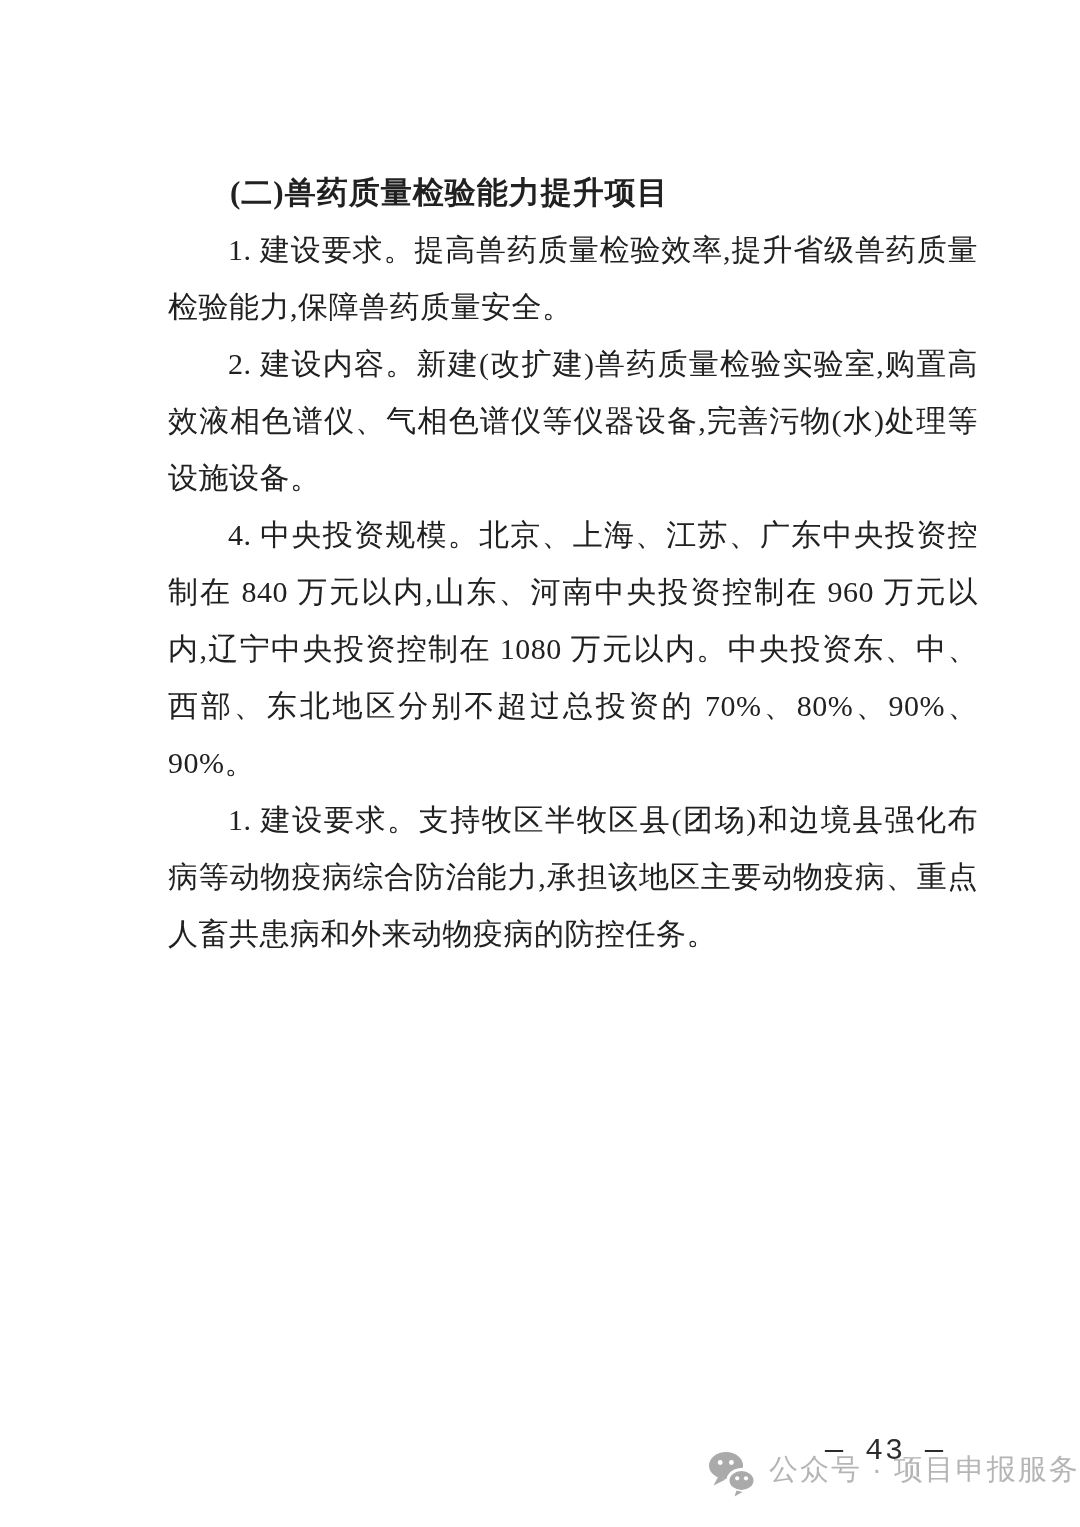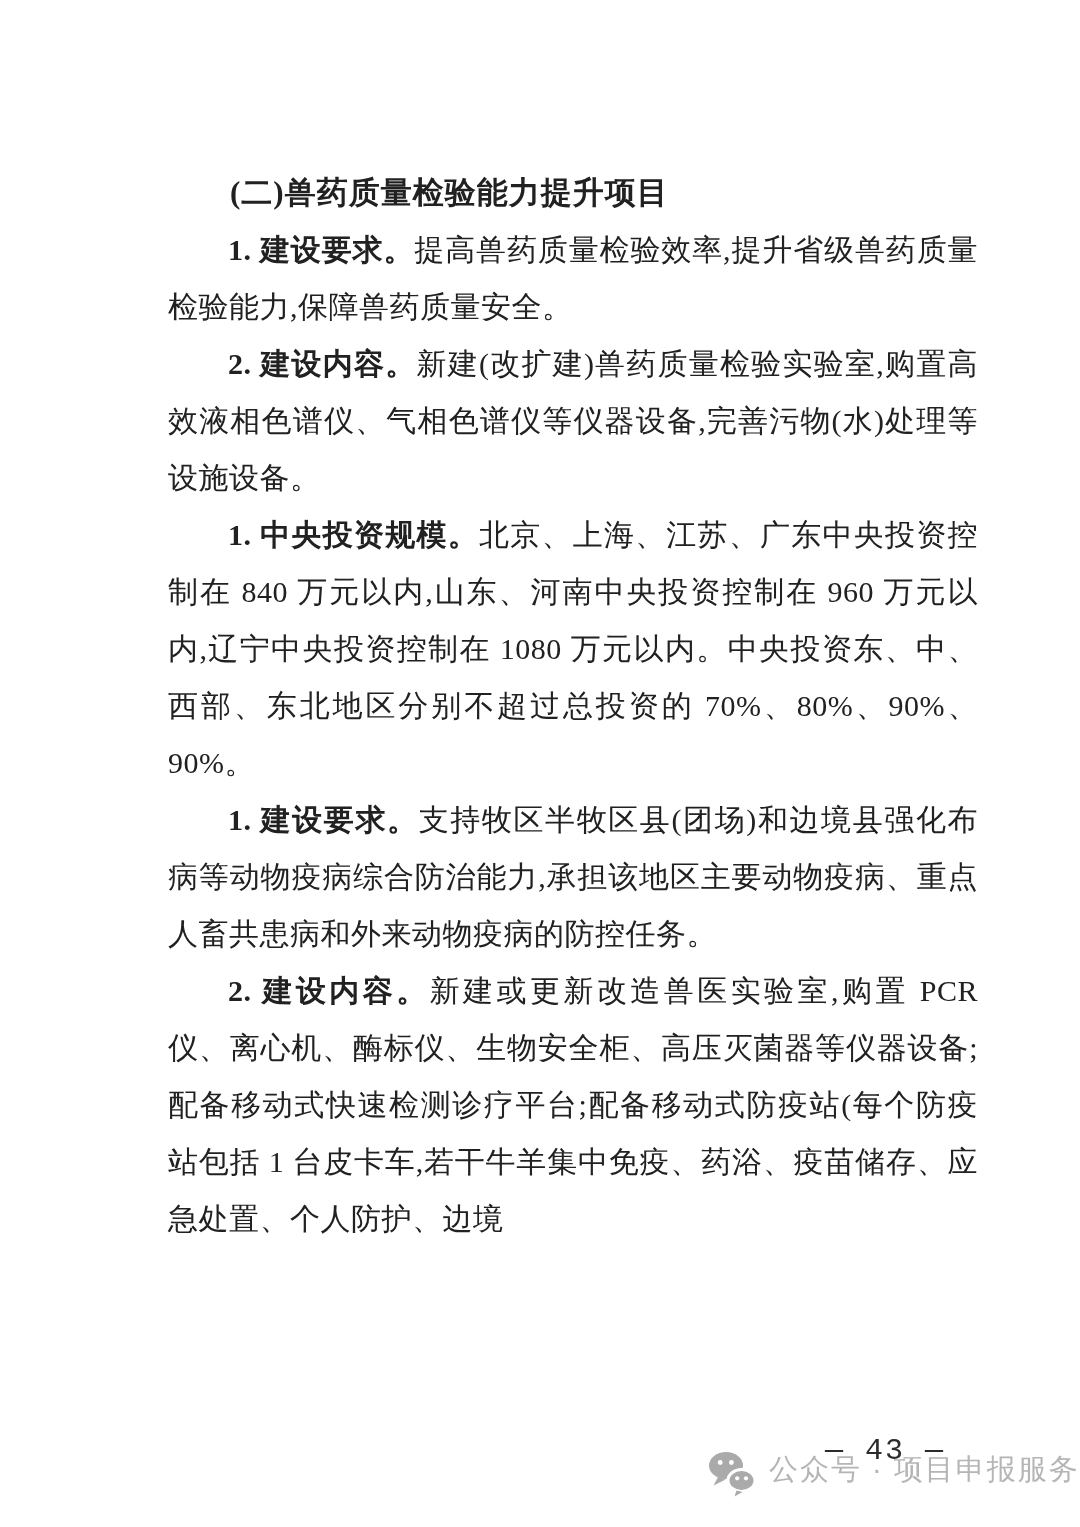--- a/index.html
+++ b/index.html
@@ -31,21 +31,21 @@
     font-weight: bold;
     line-height: 57px;
     text-indent: 2em;
     letter-spacing: 1px;
   }
   .doc-body p {
     text-indent: 2em;
     letter-spacing: 0.5px;
   }
   .para-label {
-    font-weight: bold;
+    font-weight: normal;
   }
   .page-number {
     position: absolute;
     top: 1434px;
     right: 163px;
     font-size: 30px;
     letter-spacing: 2px;
     color: #2c2c2c;
     font-family: Liberation Mono, monospace;
   }
@@ -74,26 +74,25 @@
 
   <div class="doc-body">
 
     <h2>(二)兽药质量检验能力提升项目</h2>
 
     <p><span class="para-label">1. 建设要求。</span><span>提高兽药质量检验效率,提升省级兽药质量检验能力,保障兽药质量安全。</span></p>
 
     <p><span class="para-label">2. 建设内容。</span><span>新建(改扩建)兽药质量检验实验室,购置高效液相色谱仪、气相色谱仪等仪器设备,完善污物(水)处理等设施设备。</span></p>
 
 
-    <p><span class="para-label">1. 中央投资规模。</span><span>北京、上海、江苏、广东中央投资控制在 840 万元以内,山东、河南中央投资控制在 960 万元以内,辽宁中央投资控制在 1080 万元以内。中央投资东、中、西部、东北地区分别不超过总投资的 70%、80%、90%、90%。</span></p>
+    <p><span class="para-label">4. 中央投资规模。</span><span>北京、上海、江苏、广东中央投资控制在 840 万元以内,山东、河南中央投资控制在 960 万元以内,辽宁中央投资控制在 1080 万元以内。中央投资东、中、西部、东北地区分别不超过总投资的 70%、80%、90%、90%。</span></p>
 
 
     <p><span class="para-label">1. 建设要求。</span><span>支持牧区半牧区县(团场)和边境县强化布病等动物疫病综合防治能力,承担该地区主要动物疫病、重点人畜共患病和外来动物疫病的防控任务。</span></p>
 
-    <p><span class="para-label">2. 建设内容。</span><span>新建或更新改造兽医实验室,购置 PCR 仪、离心机、酶标仪、生物安全柜、高压灭菌器等仪器设备;配备移动式快速检测诊疗平台;配备移动式防疫站(每个防疫站包括 1 台皮卡车,若干牛羊集中免疫、药浴、疫苗储存、应急处置、个人防护、边境</span></p>
 
   </div>
 
   <div class="page-number">— 43 —</div>
 
   <div class="footer-watermark">
     <svg class="wechat-icon-svg" width="50" height="47" viewBox="0 0 50 47" xmlns="http://www.w3.org/2000/svg">
       <ellipse cx="19" cy="15.5" rx="17" ry="13.5" fill="#aaaaaa"></ellipse>
       <path d="M11 27 L6.5 35.5 L18.5 29.5 Z" fill="#aaaaaa"></path>
       <circle cx="13.2" cy="12.5" r="2.4" fill="#ffffff"></circle>

